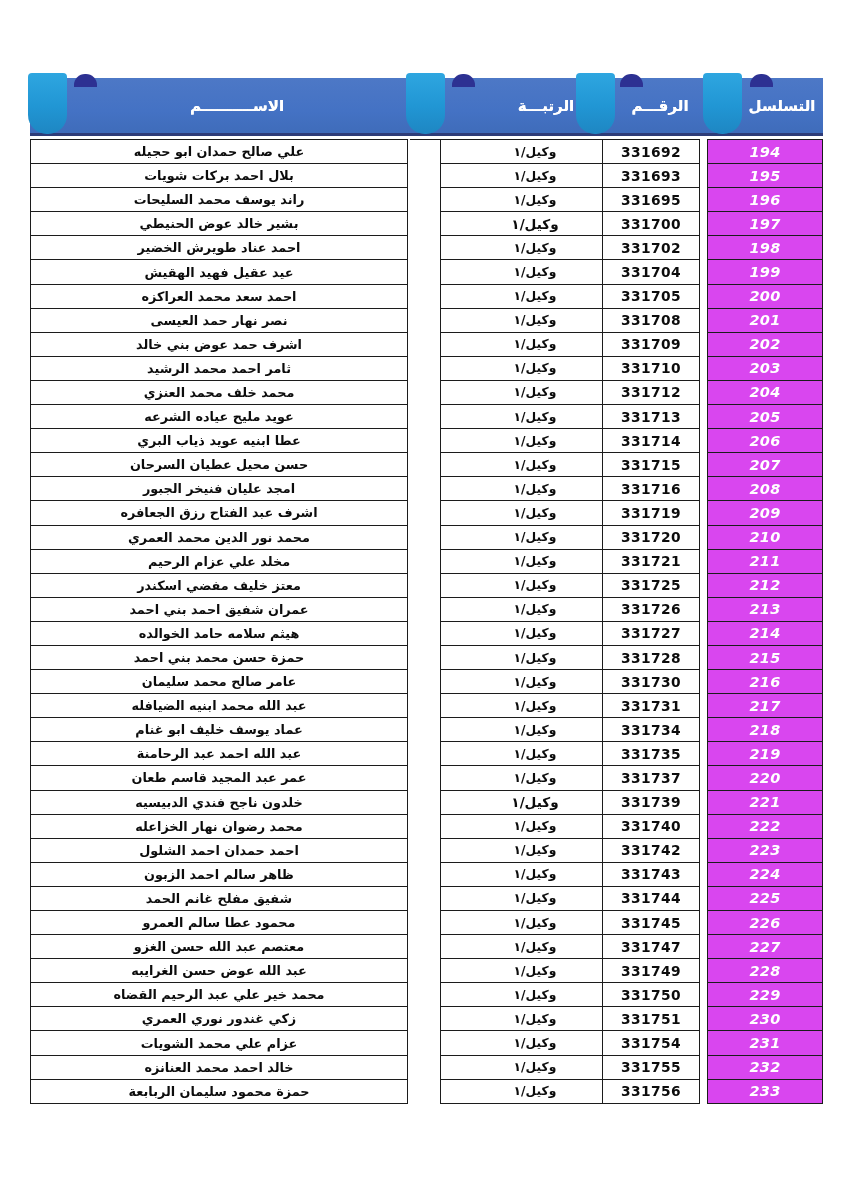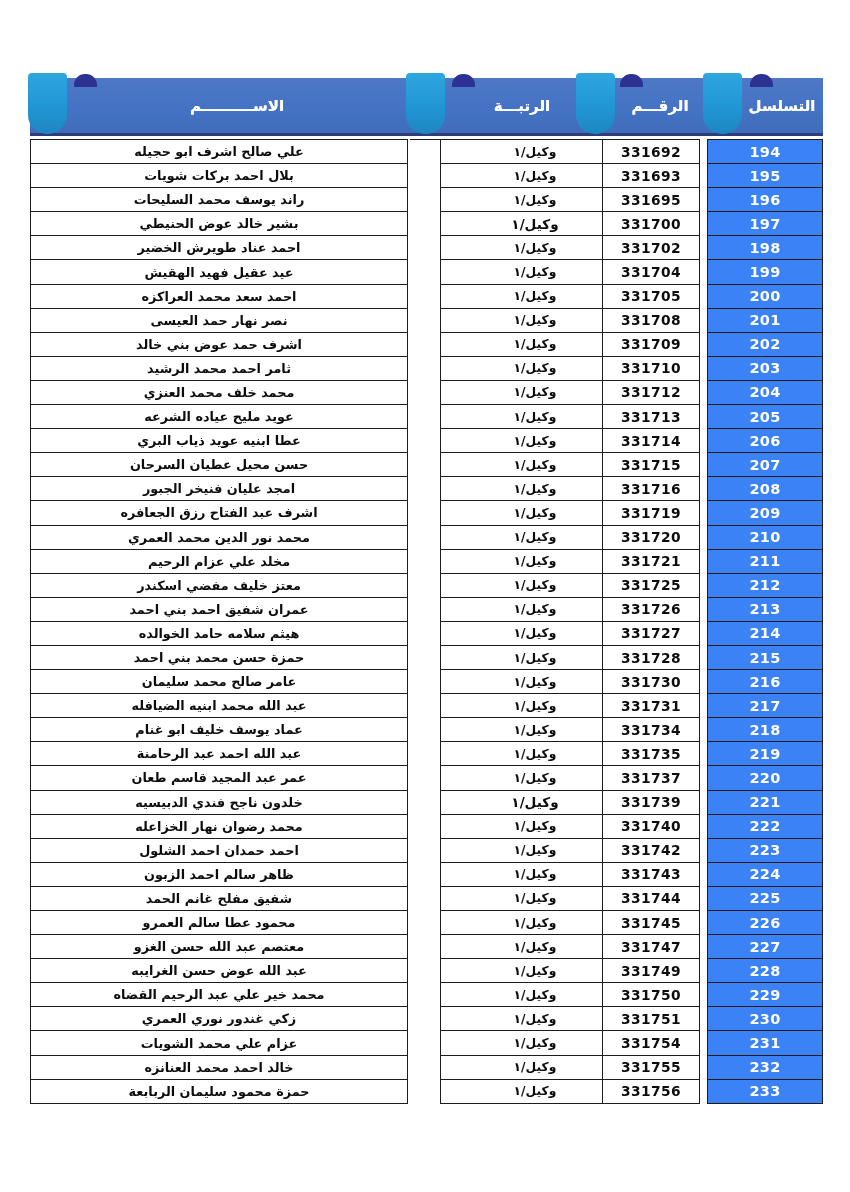--- a/index.html
+++ b/index.html
@@ -20,21 +20,21 @@
     z-index:1;
   }
   .header-label{
     position:absolute;z-index:3;
     color:#ffffff;font-weight:bold;font-size:15px;
     text-align:center;direction:rtl;
     top:96px;line-height:20px;
     text-shadow:0 0 0.5px #fff;
   }
   .hl-name  {left:66px;  width:342px;}
-  .hl-rank  {left:444px; width:156px;}
+  .hl-rank  {left:468px; width:156px;}
   .hl-number{left:614px; width:92px;}
   .hl-serial{left:741px; width:82px;}
 
   
   .tab-dec{
     position:absolute;top:73px;width:39px;height:61px;z-index:2;
     background:linear-gradient(180deg,#2ea6e0 0%,#2196d4 55%,#1e86c2 100%);
     border-radius:4px 4px 19px 19px;
   }
   .tab-1{left:28px;}  .tab-2{left:406px;} .tab-3{left:576px;} .tab-4{left:703px;}
@@ -58,22 +58,22 @@
     border-right:1.5px solid #1c1c1c;
     border-bottom:1.6px solid #1c1c1c;
     background:#ffffff;
     display:flex;align-items:center;justify-content:center;
     direction:rtl;
     color:#0c0c0c;font-weight:bold;font-size:12.8px;
     overflow:hidden;white-space:nowrap;
   }
   .cell.num{direction:ltr;font-size:13.8px;letter-spacing:0.4px;}
   .cell.serial{
-    background:#3b82f6;color:#ffffff;
-    font-size:14.5px;letter-spacing:0.3px;direction:ltr;
+    background:#d946ef;color:#ffffff;
+    font-size:14.5px;letter-spacing:0.3px;direction:ltr;font-style:italic;
   }
   .cell.rank{font-size:12.3px;}
   .cell.rank.xbold{font-weight:900;font-size:13.6px;}
 </style>
 </head>
 <body>
 
 <div class="page">
 
   <div class="header-band"></div>
@@ -87,21 +87,21 @@
   <div class="bump-dec bump-2"></div>
   <div class="bump-dec bump-3"></div>
   <div class="bump-dec bump-4"></div>
 
   <div class="header-label hl-name">الاســــــــــم</div>
   <div class="header-label hl-rank">الرتبـــة</div>
   <div class="header-label hl-number">الرقـــم</div>
   <div class="header-label hl-serial">التسلسل</div>
 
   <div class="col col-name" id="col-name">
-      <div class="cell name">علي صالح اشرف ابو حجيله</div>
+      <div class="cell name">علي صالح حمدان ابو حجيله</div>
       <div class="cell name">بلال احمد بركات شويات</div>
       <div class="cell name">راند يوسف محمد السليحات</div>
       <div class="cell name">بشير خالد عوض الحنيطي</div>
       <div class="cell name">احمد عناد طويرش الخضير</div>
       <div class="cell name">عيد عقيل فهيد الهقيش</div>
       <div class="cell name">احمد سعد محمد العراكزه</div>
       <div class="cell name">نصر نهار حمد العيسى</div>
       <div class="cell name">اشرف حمد عوض بني خالد</div>
       <div class="cell name">ثامر احمد محمد الرشيد</div>
       <div class="cell name">محمد خلف محمد العنزي</div>

